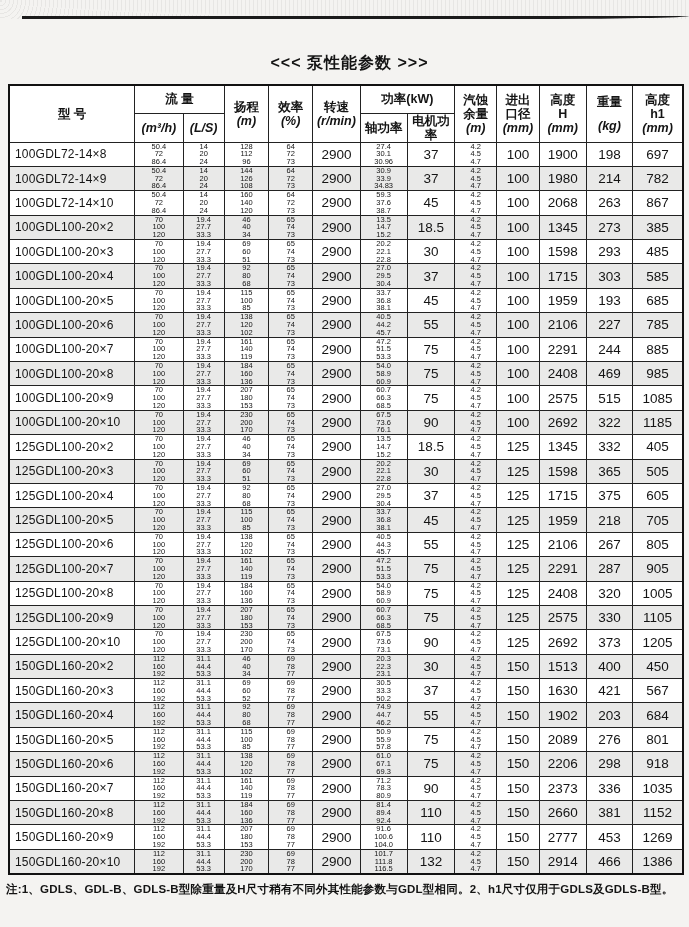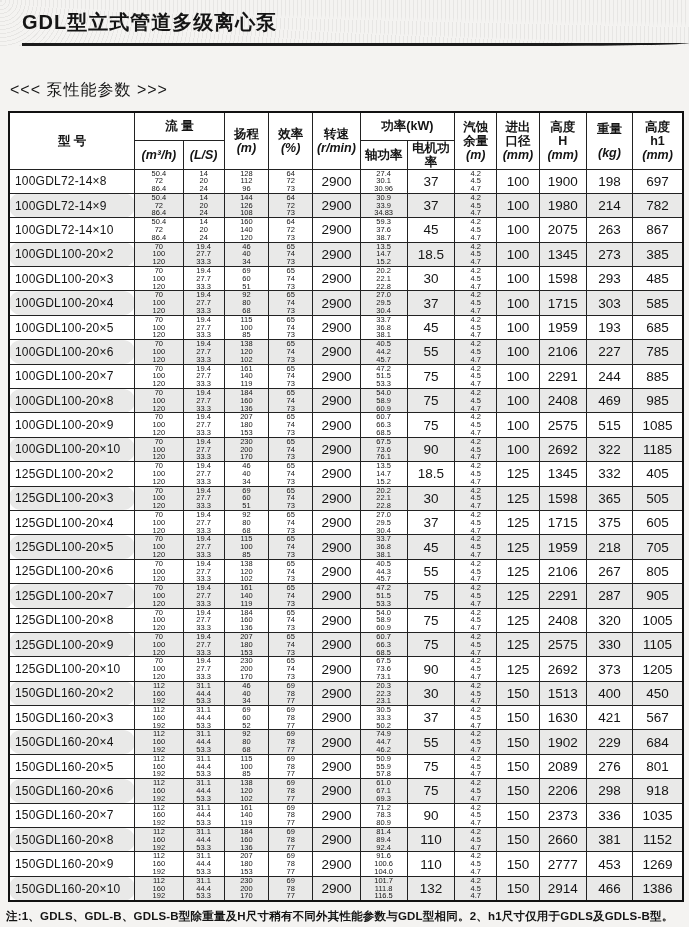--- a/index.html
+++ b/index.html
@@ -19,21 +19,21 @@
   .page-title{
     font-size:20px;font-weight:bold;letter-spacing:1px;
     display:inline-block;
   }
   .title-rule{
     margin-top:7px;height:3px;background:#1b1b1b;width:100%;
     border-radius:0 0 50% 0/0 0 6px 0;
   }
   .section-heading{
     margin:34px 0 10px 10px;
-    font-size:16px;font-weight:normal;letter-spacing:1px;
+    font-size:16px;font-weight:bold;letter-spacing:1px;text-align:center;
   }
   table.spec{
     margin-left:8px;
     border-collapse:collapse;
     table-layout:fixed;
     width:676px;
     background:#fff;
     border:2px solid #111;
   }
   .spec th,.spec td{
@@ -44,36 +44,35 @@
   }
   .spec thead th{
     font-size:12.5px;font-weight:bold;line-height:14px;
     background:#fff;
   }
   .spec thead .unit{font-weight:bold;font-style:italic;}
   .spec tbody tr{height:24px;}
   .spec tbody tr.alt td{background:#e9e9e8;}
   .spec td.model{
     font-size:12px;text-align:left;padding-left:5px;
-    letter-spacing:0.2px;white-space:nowrap;border-radius:12px;
+    letter-spacing:0.2px;white-space:nowrap;
   }
   .spec td.big{font-size:13.5px;}
   .spec td.stack{font-size:7.5px;line-height:7.8px;}
   .spec td.stack div{white-space:nowrap;}
   .footnote{
     margin:7px 0 0 6px;
     font-size:11.5px;font-weight:bold;letter-spacing:0.2px;
     white-space:nowrap;
   }
 </style>
 </head>
 <body>
 
 <div class="titlebar">
-  <span class="page-title">GDL型立式管道多级离心泵</span>
   <div class="title-rule"></div>
 </div>
 
 <div class="section-heading">&lt;&lt;&lt; 泵性能参数 &gt;&gt;&gt;</div>
 
 <table class="spec">
   <colgroup>
     <col style="width:125px">
       <col style="width:48px">
       <col style="width:41px">
@@ -245,21 +244,21 @@
           <div>37.6</div>
           <div>38.7</div>
         </td>
         <td class="big">45</td>
         <td class="stack">
           <div>4.2</div>
           <div>4.5</div>
           <div>4.7</div>
         </td>
         <td class="big">100</td>
-        <td class="big">2075</td>
+        <td class="big">2068</td>
         <td class="big">263</td>
         <td class="big">867</td>
       </tr>
       <tr class="alt">
         <td class="model">100GDL100-20×2</td>
         <td class="stack">
           <div>70</div>
           <div>100</div>
           <div>120</div>
         </td>
@@ -1065,21 +1064,21 @@
           <div>46.2</div>
         </td>
         <td class="big">55</td>
         <td class="stack">
           <div>4.2</div>
           <div>4.5</div>
           <div>4.7</div>
         </td>
         <td class="big">150</td>
         <td class="big">1902</td>
-        <td class="big">229</td>
+        <td class="big">203</td>
         <td class="big">684</td>
       </tr>
       <tr>
         <td class="model">150GDL160-20×5</td>
         <td class="stack">
           <div>112</div>
           <div>160</div>
           <div>192</div>
         </td>
         <td class="stack">

